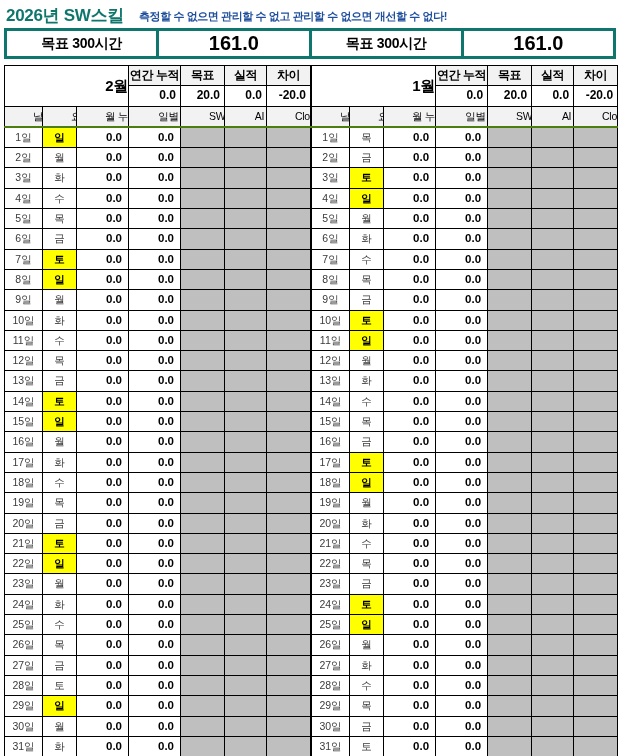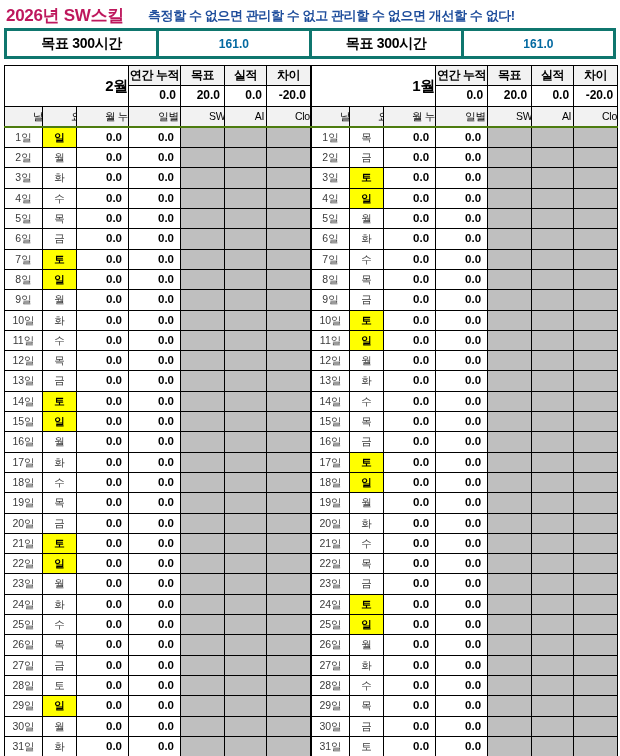--- a/index.html
+++ b/index.html
@@ -11,47 +11,47 @@
     overflow:hidden;
   }
   .page{width:620px;height:756px;position:relative;box-sizing:border-box;}
 
   
   .titlebar{
     display:flex;align-items:flex-end;
     height:26px;padding:0 0 0 6px;box-sizing:border-box;
   }
   .app-title{
-    font-size:17px;font-weight:bold;color:#be185d;
+    font-size:17px;font-weight:bold;color:#0f766e;
     letter-spacing:-0.3px;line-height:20px;
   }
   .slogan{
-    margin-left:24px;
-    font-size:13px;font-weight:bold;color:#1f4e9c;
+    margin-left:15px;
+    font-size:11px;font-weight:bold;color:#1f4e9c;
     letter-spacing:-0.4px;line-height:20px;white-space:nowrap;
   }
 
   
   table{border-collapse:collapse;table-layout:fixed;}
   td,th{
     border:1px solid #000000;
     font-size:11px;color:#000000;
     padding:0;margin:0;
     text-align:center;vertical-align:middle;
     font-weight:normal;
     box-sizing:border-box;
     overflow:hidden;white-space:nowrap;
   }
 
   
   .summary-wrap{padding:0 4px;box-sizing:border-box;}
   table.summary{width:612px;margin:2px 0 6px 0;}
   table.summary td{height:28px;border:3px solid #0f766e;}
   .goal-cell{font-size:14px;font-weight:bold;letter-spacing:-0.3px;}
-  .value-cell{font-size:12px;font-weight:bold;color:#0369a1;text-align:center;}
+  .value-cell{font-size:20px;font-weight:bold;color:#000000;text-align:center;}
 
   
   .grid{padding:0 4px;box-sizing:border-box;display:flex;}
   table.month{width:306px;}
   table.month.left{margin-right:0;}
   table.month td{height:19.3px;line-height:19.3px;}
 
   
   col.c-date{width:38px}
   col.c-dow{width:34px}

